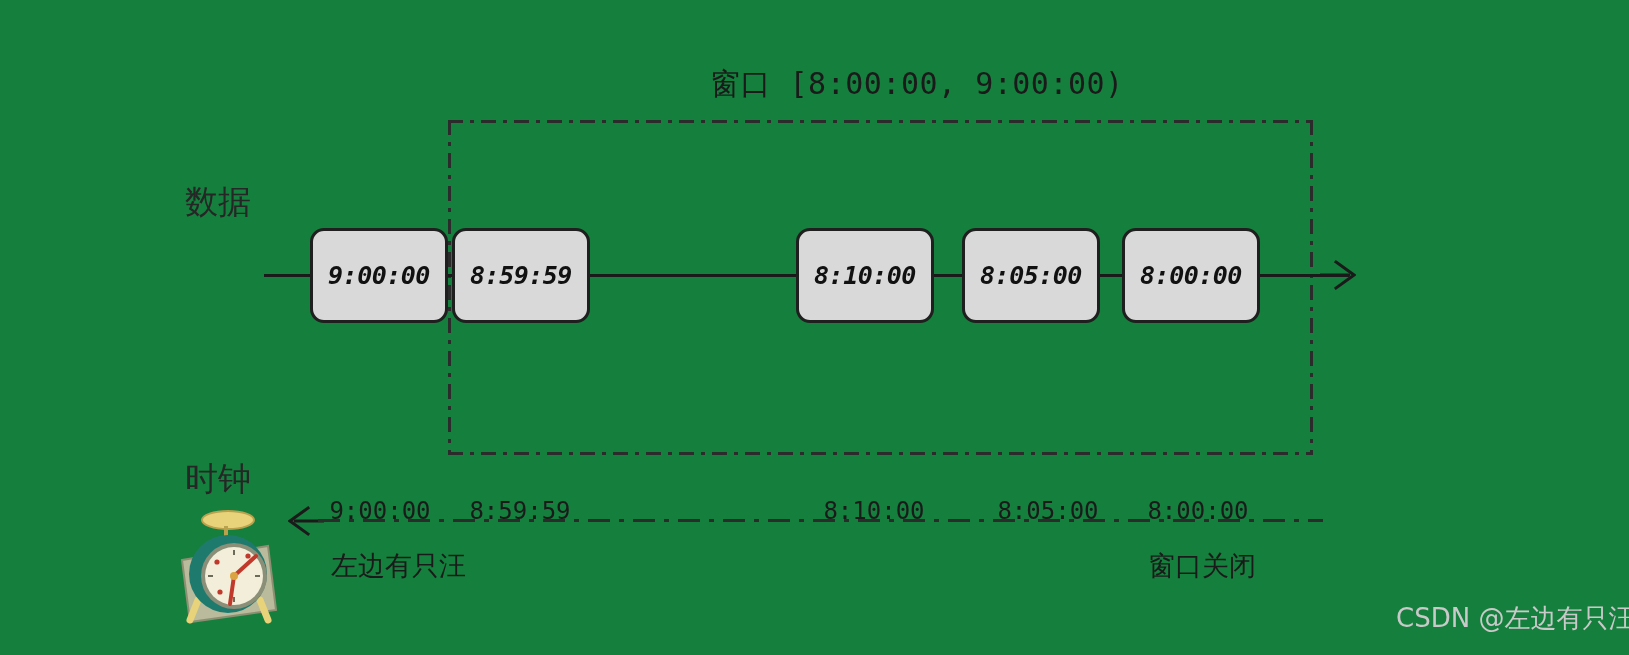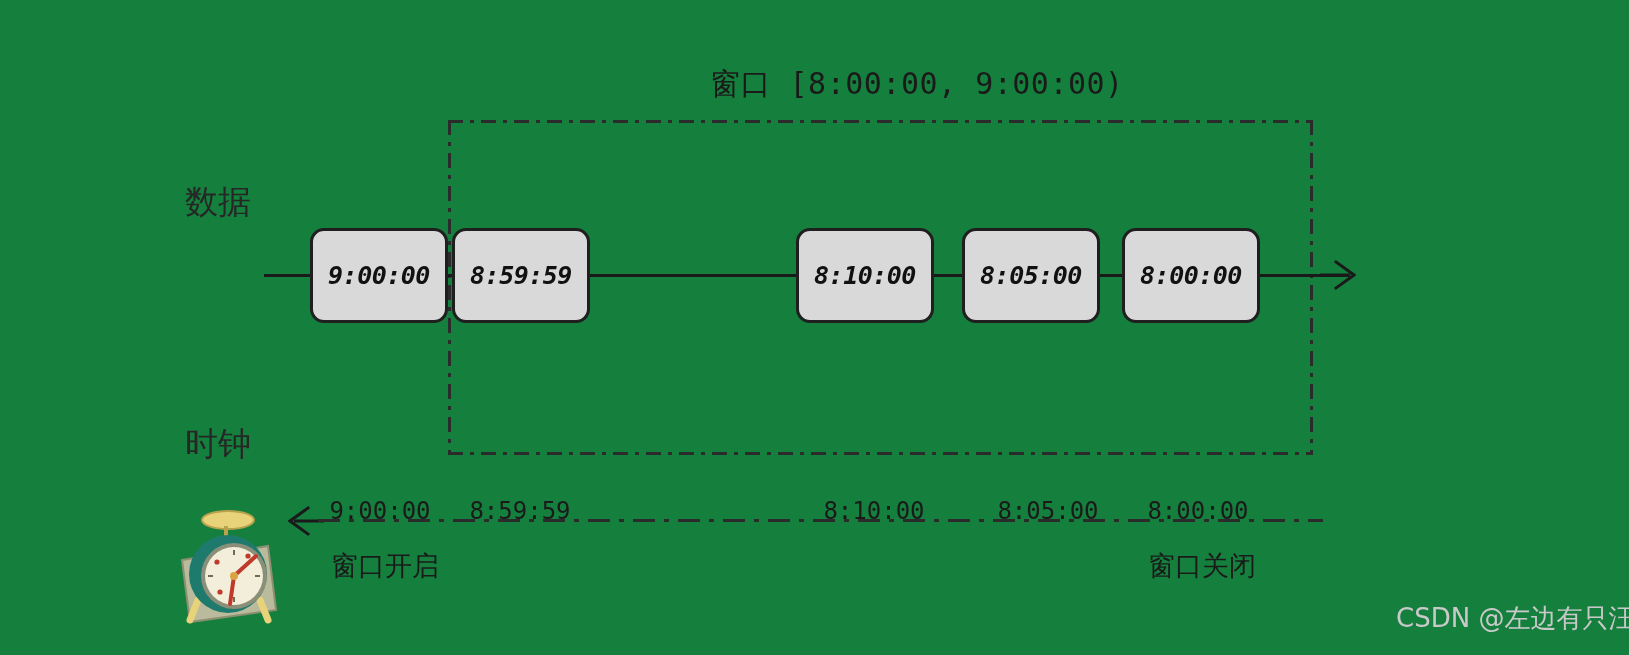--- a/index.html
+++ b/index.html
@@ -31,21 +31,21 @@
   
   .row-label {
     position: absolute;
     font-family: "DejaVu Sans", sans-serif;
     font-size: 33px;
     color: #262626;
     white-space: nowrap;
     text-align: right;
   }
   #label-data  { left: 185px; top: 180px; }
-  #label-clock { left: 185px; top: 422px; }
+  #label-clock { left: 185px; top: 457px; }
 
   
   .window-rect {
     position: absolute;
     left: 448px;
     top: 120px;
     width: 865px;
     height: 335px;
     box-sizing: border-box;
     border: 3px dashed #2b2b2b;
@@ -229,18 +229,18 @@
   <div class="clock-line"></div>
 
   <div id="tick-labels-holder">
       <div class="tick-label" style="left: 380px;">9:00:00</div>
       <div class="tick-label" style="left: 520px;">8:59:59</div>
       <div class="tick-label" style="left: 874px;">8:10:00</div>
       <div class="tick-label" style="left: 1048px;">8:05:00</div>
       <div class="tick-label" style="left: 1198px;">8:00:00</div>
     </div>
 
-  <div class="annot" id="annot-close">窗口开启</div>
+  <div class="annot" id="annot-close">左边有只汪</div>
   <div class="annot" id="annot-open">窗口关闭</div>
 
   <div class="watermark">CSDN @左边有只汪</div>
 
 </div>
 
 </body></html>

